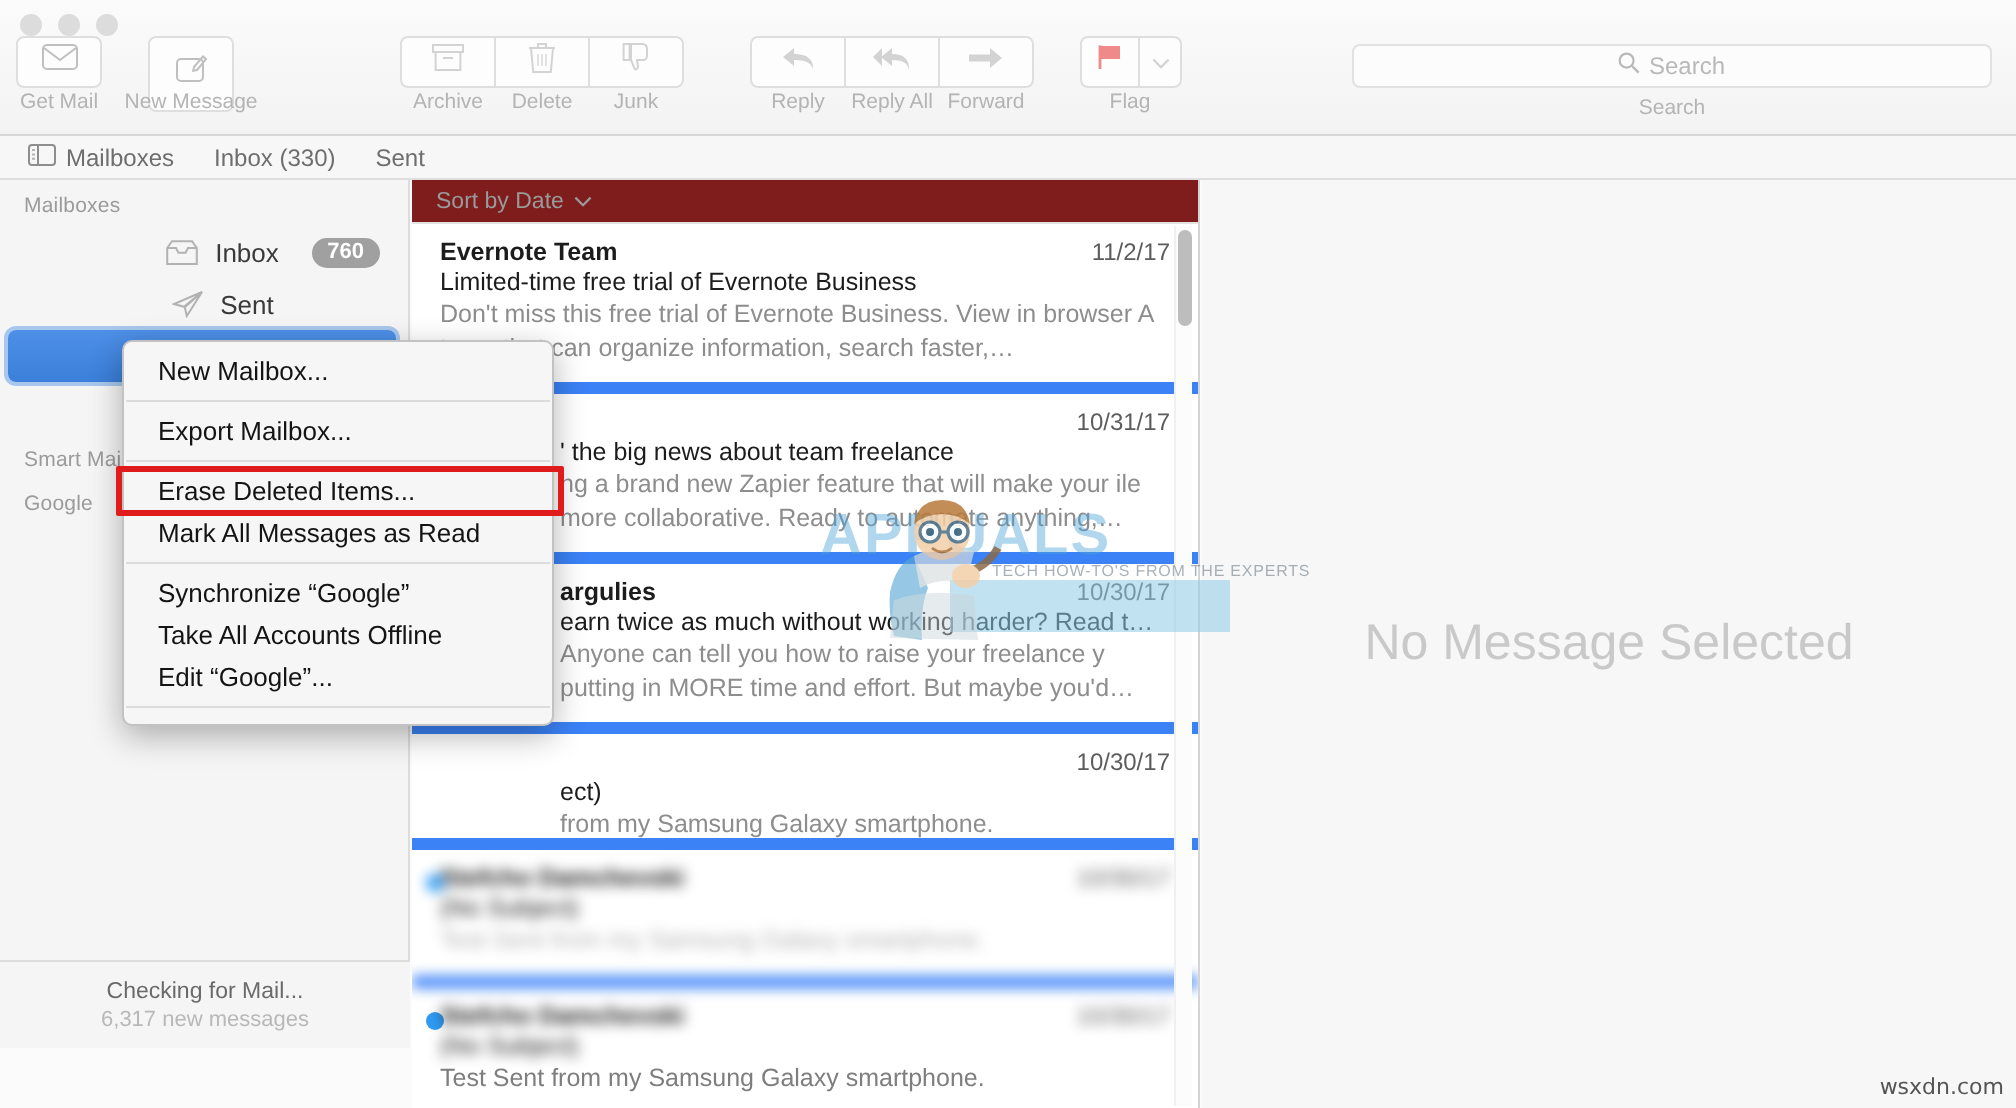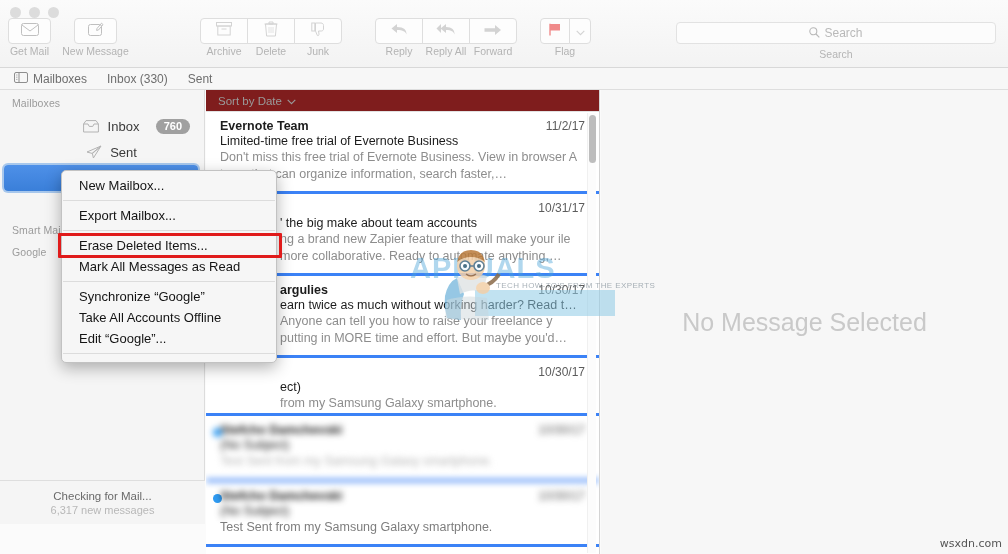--- a/index.html
+++ b/index.html
@@ -51,21 +51,21 @@
   .tb-label {
     position: absolute; top: 26px; left: 50%; transform: translateX(-50%);
     font-size: 10.5px; color: #b4b4b4; white-space: nowrap;
   }
   .tb-icon { opacity: .42; }
 
   
   #g-getmail { left: 8px; }
   #g-getmail .tb-btn { width: 43px; height: 26px; border-radius: 4px; }
   #g-newmsg { left: 74px; }
-  #g-newmsg .tb-btn { width: 43px; height: 26px; border-radius: 4px; }
+  #g-newmsg .tb-btn { width: 43px; height: 38px; border-radius: 4px; }
   #g-archive { left: 200px; }
   #g-archive .tb-btn { height: 26px; }
   #g-reply { left: 375px; }
   #g-reply .tb-btn { height: 26px; }
   #g-flag { left: 540px; }
   #g-flag .tb-btn { height: 26px; }
   #g-flag .fb-main { width: 30px; border-radius: 4px 0 0 4px; }
   #g-flag .fb-arrow { width: 22px; border-radius: 0 4px 4px 0; }
 
   .search-wrap { position: absolute; top: 22px; left: 676px; }
@@ -156,21 +156,21 @@
   }
   .sortbar {
     height: 22px; background: #7f1d1d;
     border-bottom: 1px solid #e2e2e2;
     display: flex; align-items: center;
     padding-left: 12px; gap: 5px;
     font-size: 11.5px; color: #9a9a9a;
   }
   .msgrow {
     padding: 7px 14px 9px 14px;
-    border-bottom: 3px solid #3b82f6;
+    border-bottom: 6px solid #3b82f6;
     position: relative;
   }
   .msgrow .dot {
     position: absolute; left: 7px; top: 12px;
     width: 9px; height: 9px; border-radius: 50%;
     background: #2f9cf4;
   }
   .m-top { display: flex; justify-content: space-between; align-items: baseline; }
   .m-from { font-size: 12.5px; font-weight: bold; color: #1c1c1c; }
   .m-date { font-size: 12px; color: #5c5c5c; white-space: nowrap; }
@@ -516,21 +516,21 @@
       </div>
       <div class="m-subj">Limited-time free trial of Evernote Business</div>
       <div class="m-prev">Don't miss this free trial of Evernote Business. View in browser A team that can organize information, search faster,…</div>
     </div>
 
     <div class="msgrow">
       <div class="m-top">
         <span class="m-from"></span>
         <span class="m-date">10/31/17</span>
       </div>
-      <div class="m-subj" style="padding-left:60px">' the big make about team accounts</div>
+      <div class="m-subj" style="padding-left:60px">' the big news about team freelance</div>
       <div class="m-prev" style="padding-left:60px">ng a brand new Zapier feature that will make your ile more collaborative. Ready to automate anything,…</div>
     </div>
 
     <div class="msgrow">
       <div class="m-top">
         <span class="m-from" style="padding-left:60px">argulies</span>
         <span class="m-date">10/30/17</span>
       </div>
       <div class="m-subj" style="padding-left:60px">earn twice as much without working harder? Read t…</div>
       <div class="m-prev" style="padding-left:60px">Anyone can tell you how to raise your freelance y putting in MORE time and effort. But maybe you'd…</div>

